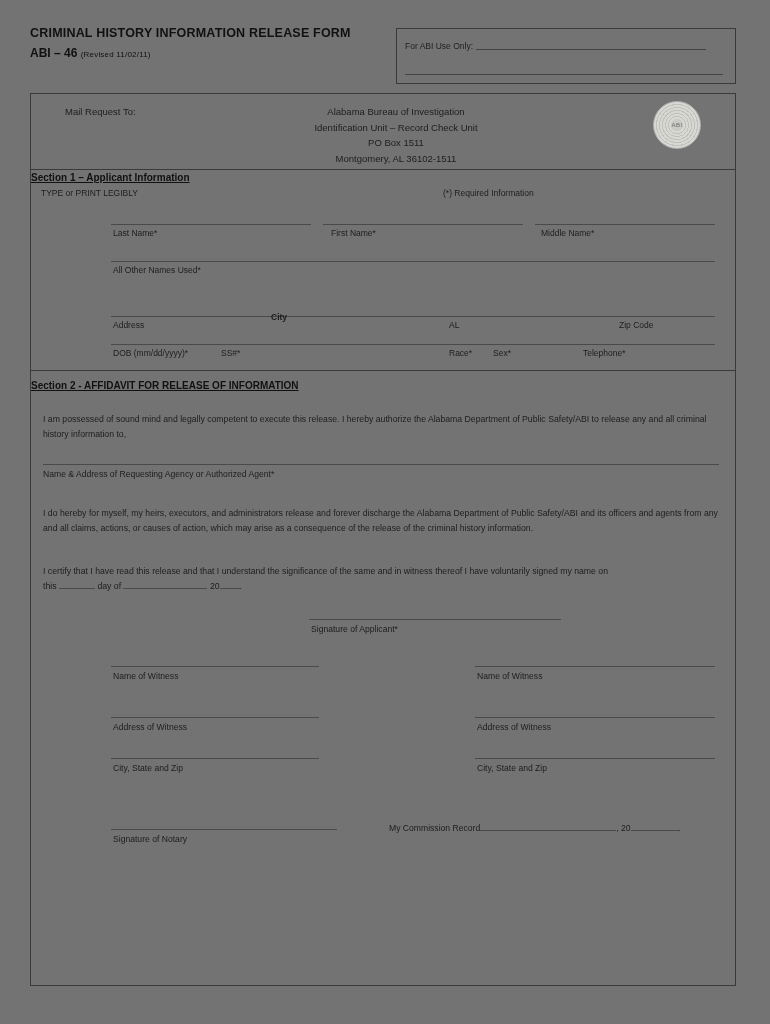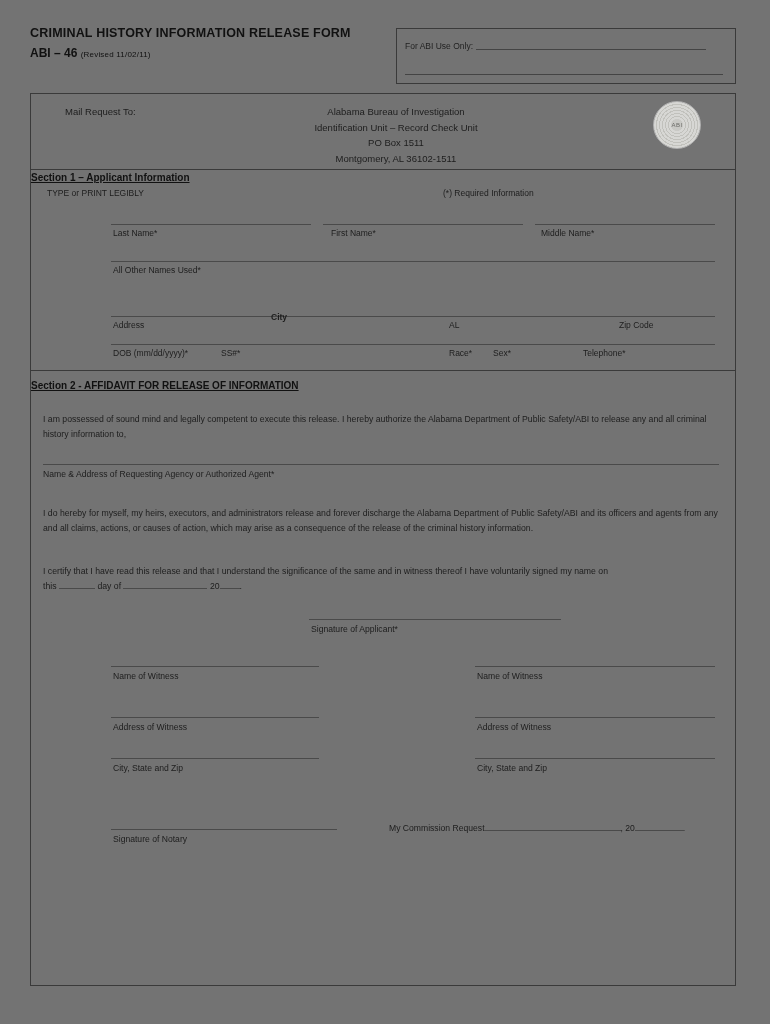--- a/index.html
+++ b/index.html
@@ -136,21 +136,21 @@
     text-align: left;
     font-size: 10px;
     font-weight: bold;
     text-decoration: underline;
     color: #111;
   }
   #sec1-head { top: 78px; }
 
   .s1-left {
     position: absolute;
-    left: 16px; top: 94px;
+    left: 10px; top: 94px;
     font-size: 8.5px;
     color: #1d1d1d;
   }
   .s1-right {
     position: absolute;
     left: 412px; top: 94px;
     font-size: 8.5px;
     color: #1d1d1d;
   }
 
@@ -294,17 +294,17 @@
     <div class="sig-label" style="left:446px; top:628px;">Address of Witness</div>
 
     <div class="line" style="left:444px; top:664px; width:240px;"></div>
     <div class="sig-label" style="left:446px; top:669px;">City, State and Zip</div>
 
 
     <div class="line" style="left:80px; top:735px; width:226px;"></div>
     <div class="sig-label" style="left:82px; top:740px;">Signature of Notary</div>
 
     <div class="notary-line" style="left:358px; top:729px;">
-      <span>My Commission Request</span><span class="inline-rule" style="width:136px;"></span><span>, 20</span><span class="inline-rule" style="width:48px;"></span><span>.</span>
+      <span>My Commission Record</span><span class="inline-rule" style="width:136px;"></span><span>, 20</span><span class="inline-rule" style="width:48px;"></span><span>.</span>
     </div>
 
   </div>
 </div>
 
 </body></html>

